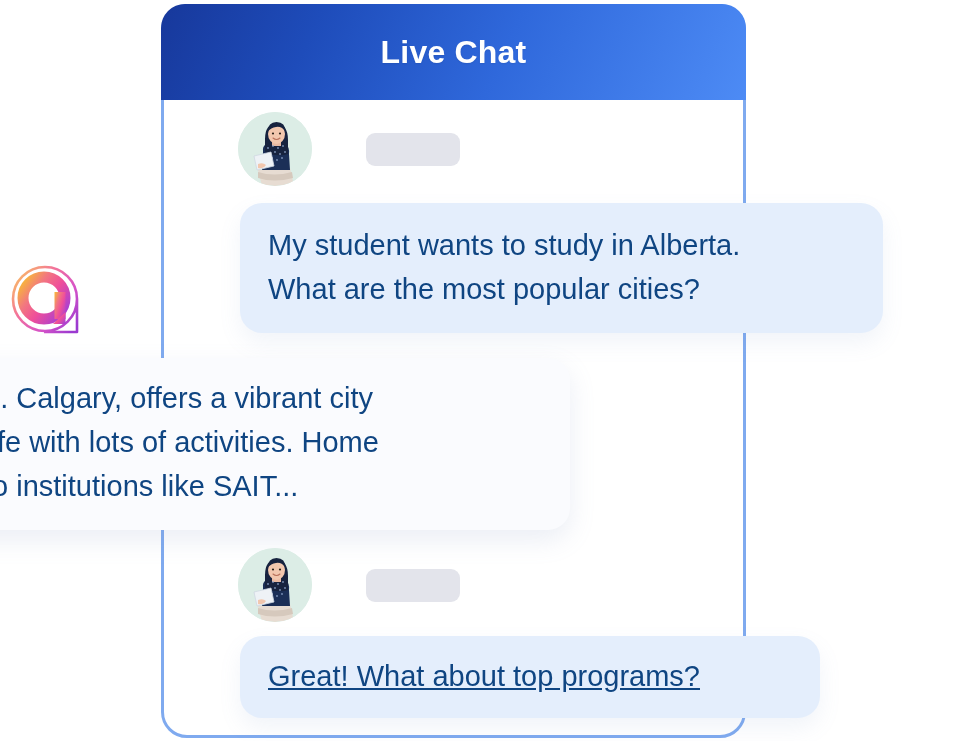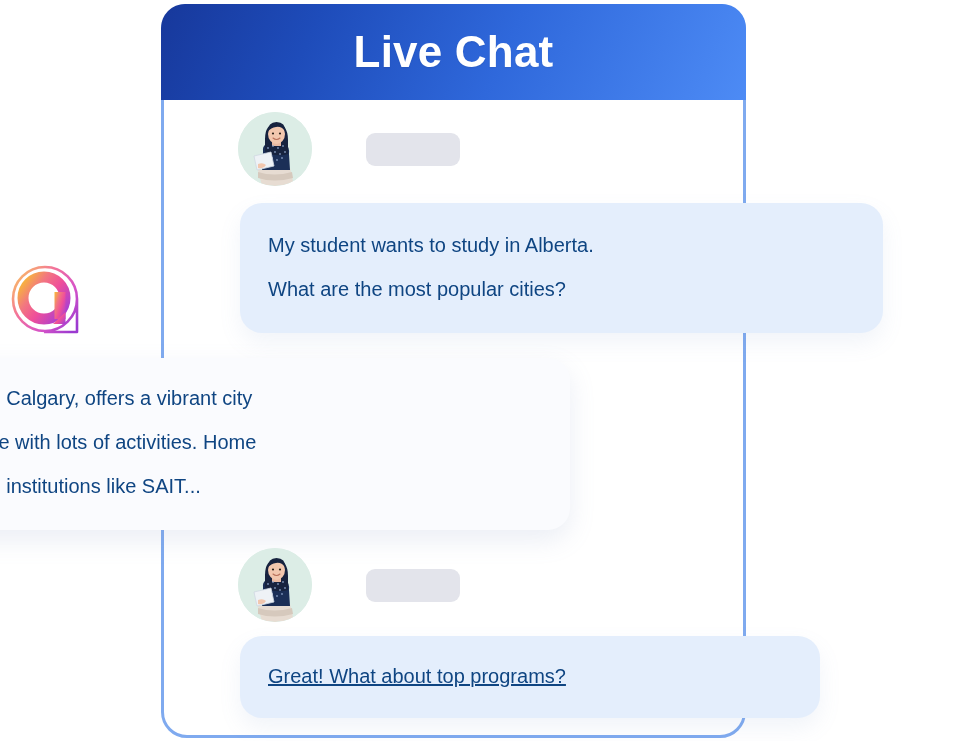--- a/index.html
+++ b/index.html
@@ -37,21 +37,21 @@
     border-radius: 24px 24px 0 0;
     background: linear-gradient(115deg, #17389b 0%, #1e4cba 26%, #2f68db 58%, #4d8bf5 100%);
     display: flex;
     align-items: center;
     justify-content: center;
     box-sizing: border-box;
     overflow: hidden;
   }
   .chat-header-title {
     color: #ffffff;
-    font-size: 44px;
+    font-size: 32px;
     font-weight: bold;
     letter-spacing: 0.2px;
     line-height: 1;
     text-shadow: 0 1px 2px rgba(0,0,0,0.08);
   }
 
   
   .avatar-row {
     position: absolute;
     display: flex;
@@ -78,21 +78,21 @@
     border-radius: 9px;
     background: #e3e4eb;
     flex: none;
   }
 
   
   .bubble {
     position: absolute;
     box-sizing: border-box;
     color: #0f4582;
-    font-size: 20px;
+    font-size: 29px;
     line-height: 44px;
     white-space: pre-line;
   }
 
   .bubble-user-1 {
     left: 240px;
     top: 203px;
     width: 643px;
     padding: 20px 28px 22px 28px;
     background: #e4eefc;

